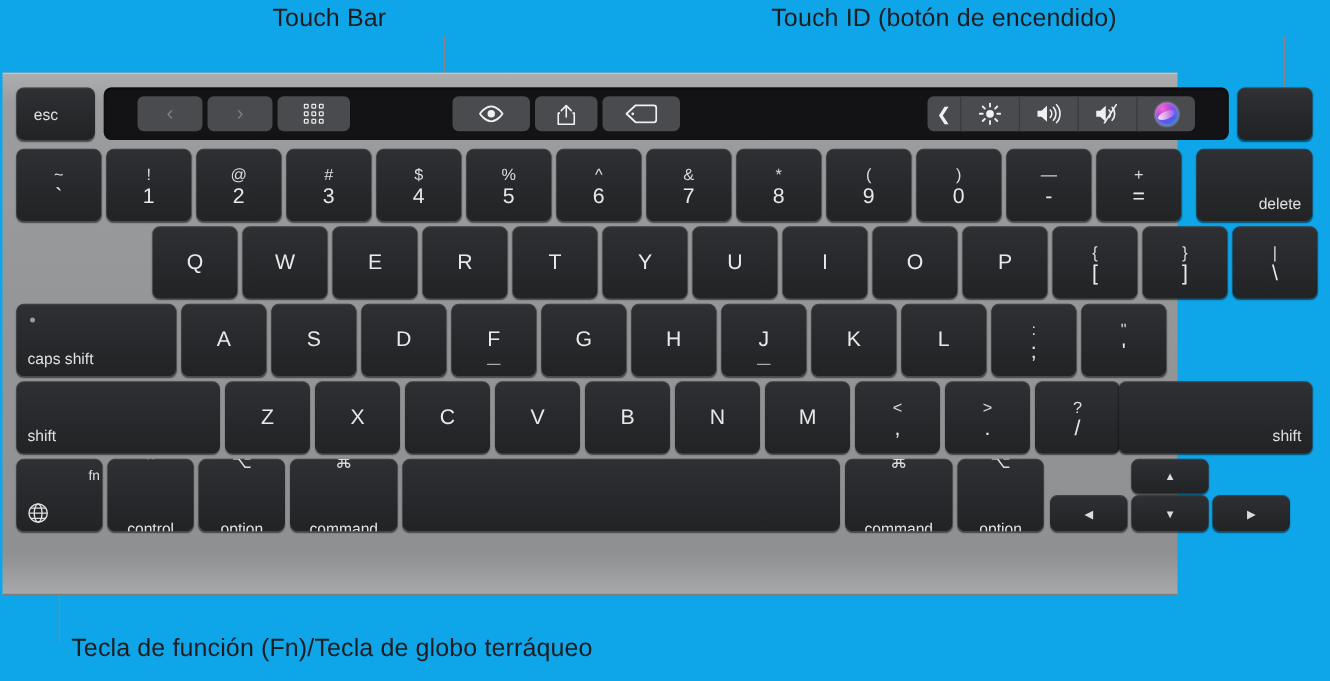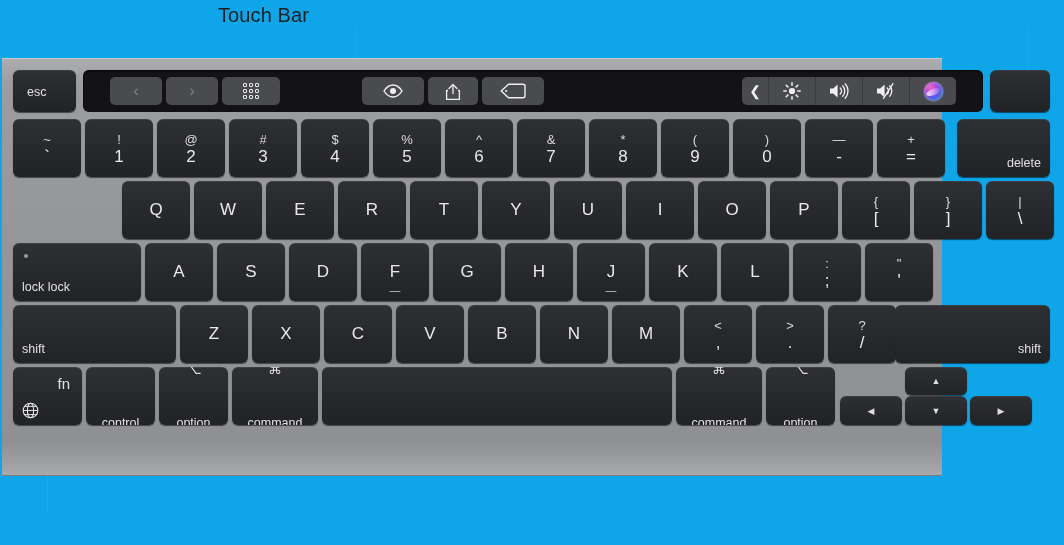--- a/index.html
+++ b/index.html
@@ -165,23 +165,23 @@
     bottom: 9px;
     width: 11px;
     height: 1.5px;
     border-radius: 1px;
     background: #a9a9ad;
   }
 
   
   .fn-top {
     position: absolute;
-    right: 12px;
+    right: 2px;
     top: 8px;
-    font-size: 15px;
+    font-size: 11px;
     color: #e0e0e3;
   }
   .fn-globe {
     position: absolute;
     left: 9px;
     bottom: 6px;
     width: 17px;
     height: 17px;
   }
   .arrow-glyph {
@@ -293,22 +293,24 @@
   svg { display: block; }
 </style>
 </head>
 <body>
 
 <div id="stage">
 
   <div class="callout-label" style="left:218px; top:4px;">Touch Bar</div>
   <div class="leader" style="left:355px; top:28px; height:48px;"></div>
 
+  <div class="callout-label" style="left:617px; top:4px;">Touch ID (botón de encendido)</div>
   <div class="leader" style="left:1027px; top:28px; height:46px;"></div>
 
+  <div class="callout-label" style="left:57px; top:508px;">Tecla de función (Fn)/Tecla de globo terráqueo</div>
   <div class="leader" style="left:47px; top:468px; height:46px;"></div>
 
   <div id="keyboard-body">
     <div id="keyboard-inner">
 
       <div class="key dark" style="position:absolute; left:11px; top:12px; width:63px; height:42px;">
         <span class="label-bl" style="left:14px; bottom:13px;">esc</span>
       </div>
 
       <div id="touchbar" style="left:81px; top:12px; width:900px; height:42px;">
@@ -530,21 +532,21 @@
           <div class="key dark" style="width: 68px; height: 58px;">
             <span class="dual">
               <span class="upper">|</span>
               <span class="lower">\</span>
             </span>
           </div>
         </div>
 
       <div class="key dark" style="position:absolute; left:11px; top:185px; width:128px; height:58px;">
         <span class="capsdot"></span>
-        <span class="label-bl">lock lock</span>
+        <span class="label-bl">caps shift</span>
       </div>
       <div class="row" id="home-row" style="left:143px; top:185px; gap:4px;">
           <div class="key dark" style="width: 68px; height: 58px;">
             <span class="glyph-center">A</span>
           </div>
           <div class="key dark" style="width: 68px; height: 58px;">
             <span class="glyph-center">S</span>
           </div>
           <div class="key dark" style="width: 68px; height: 58px;">
             <span class="glyph-center">D</span>

